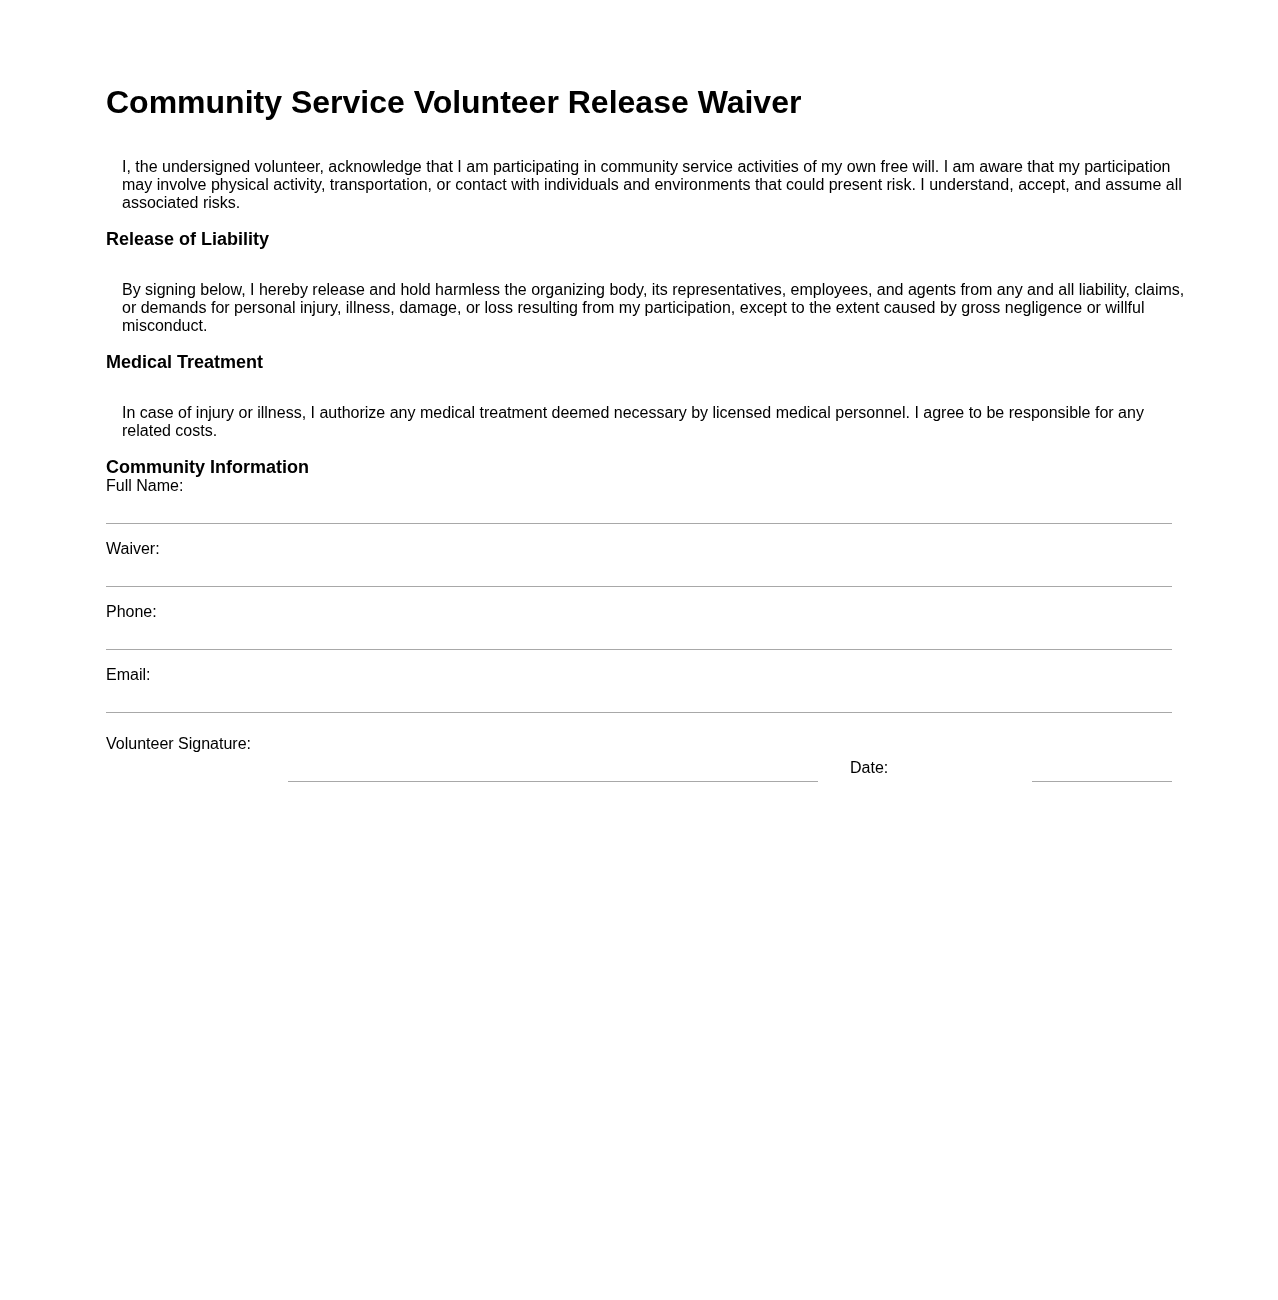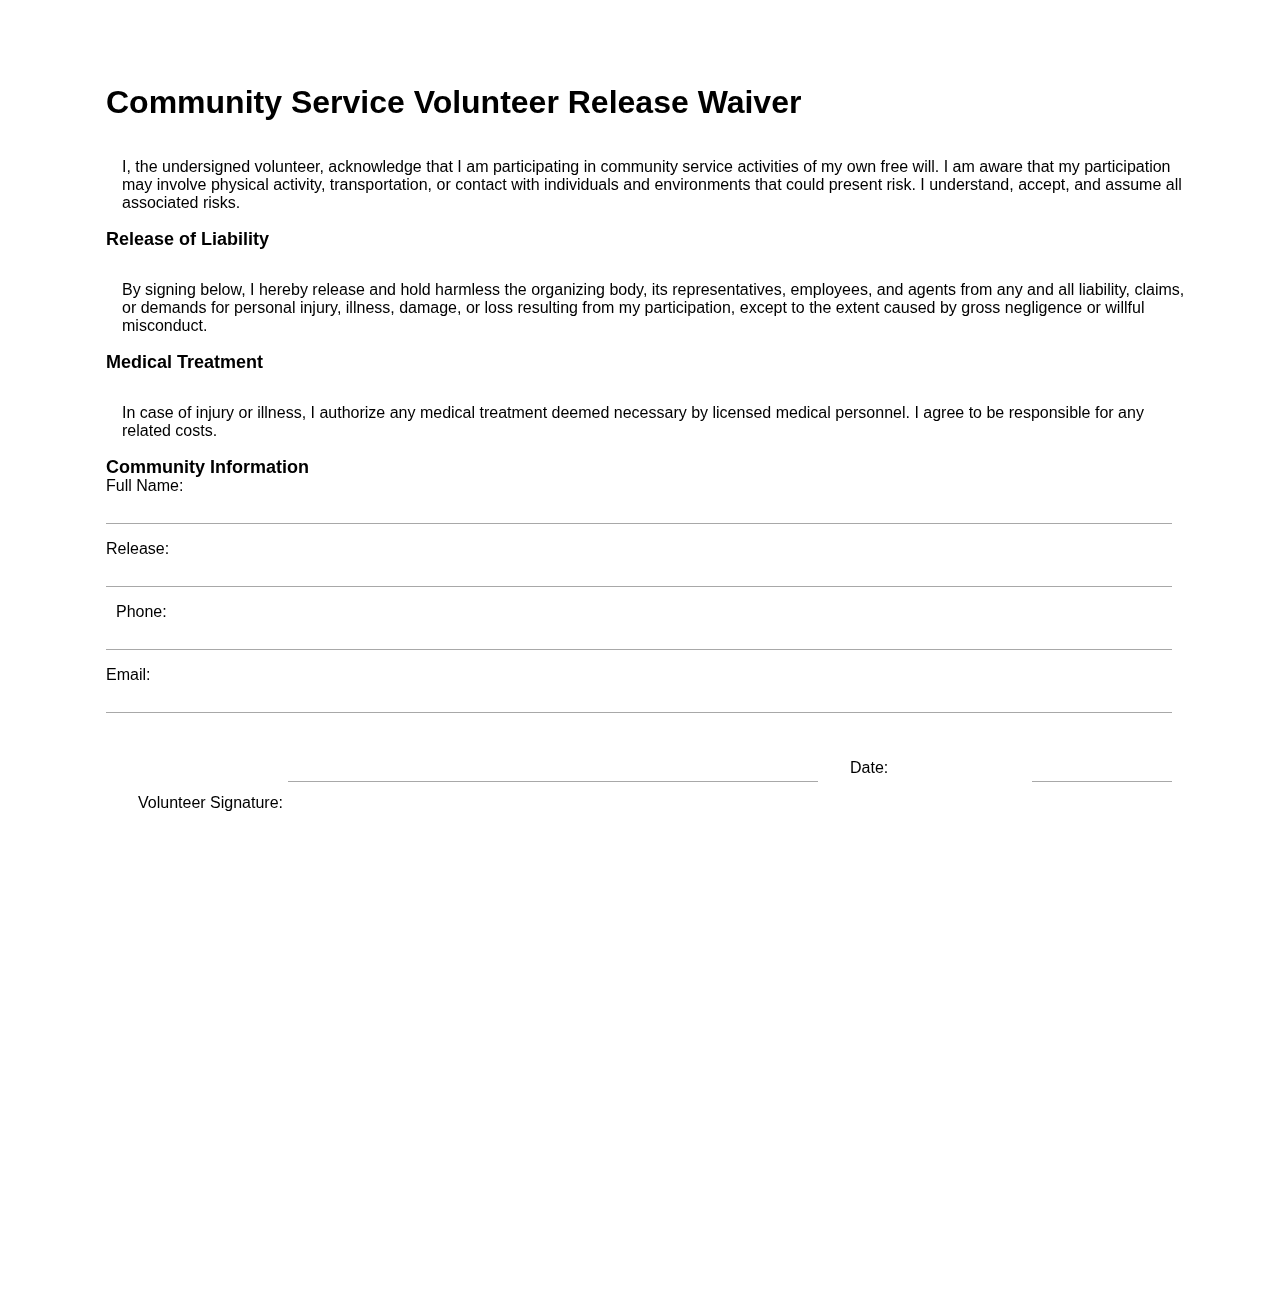--- a/index.html
+++ b/index.html
@@ -26,33 +26,33 @@
   <p class="para" style="top:388px;">In case of injury or illness, I authorize any medical treatment deemed necessary by licensed medical personnel. I agree to be responsible for any related costs.</p>
 
   <h2 style="top:456px;">Community Information</h2>
 
   <div>
     <span class="label" style="top:477px;">Full Name:</span>
     <div class="rule" style="top:523px; left:106px; width:1066px;"></div>
   </div>
 
   <div>
-    <span class="label" style="top:540px;">Release:</span>
+    <span class="label" style="top:540px;">Waiver:</span>
     <div class="rule" style="top:586px; left:106px; width:1066px;"></div>
   </div>
 
   <div>
-    <span class="label" style="top:603px;margin-left:10px;">Phone:</span>
+    <span class="label" style="top:603px;">Phone:</span>
     <div class="rule" style="top:649px; left:106px; width:1066px;"></div>
   </div>
 
   <div>
     <span class="label" style="top:666px;">Email:</span>
     <div class="rule" style="top:712px; left:106px; width:1066px;"></div>
   </div>
 
   <div>
-    <span class="label" style="top:794px;margin-left:32px;">Volunteer Signature:</span>
+    <span class="label" style="top:735px;">Volunteer Signature:</span>
     <div class="rule" style="top:781px; left:288px; width:530px;"></div>
     <span class="label" style="top:759px; left:850px;">Date:</span>
     <div class="rule" style="top:781px; left:1032px; width:140px;"></div>
   </div>
 </div>
 
 </body></html>

